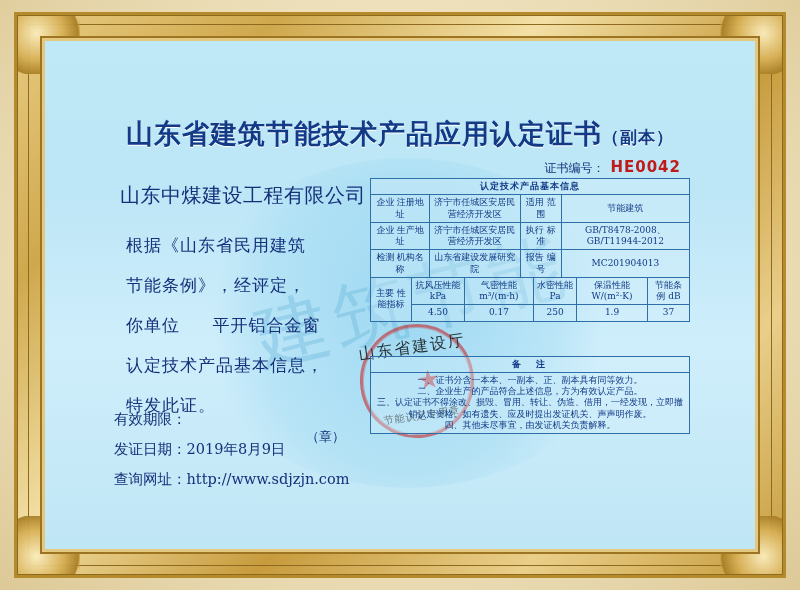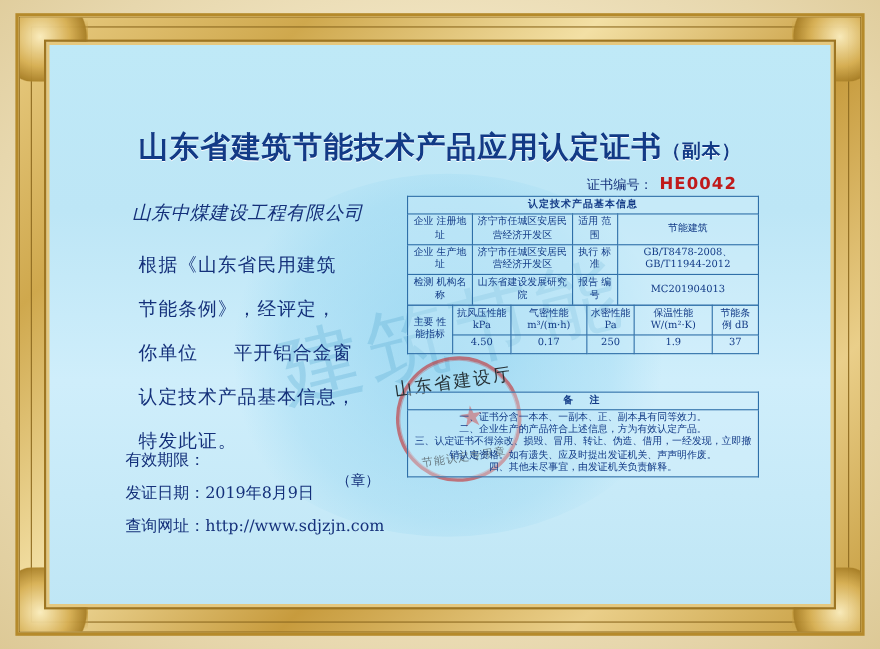--- a/index.html
+++ b/index.html
@@ -73,36 +73,36 @@
     font-weight:bold;
     font-size:27px;
     color:#123a86;
     letter-spacing:1px;
     margin-top:16px;
     text-shadow:0 1px 0 #fff;
     white-space:nowrap;
   }
   .title .sub{font-size:17px;font-weight:bold;}
   .cert-no-row{
-    position:absolute;right:20px;top:58px;
+    position:absolute;right:9px;top:58px;
     font-size:12px;color:#14307a;
     font-family:"DejaVu Serif","Liberation Serif",serif;
   }
   .cert-no-row .val{
     color:#c01a1a;font-weight:bold;font-size:15px;margin-left:6px;
     font-family:"DejaVu Sans","Liberation Sans",sans-serif;letter-spacing:1px;
   }
 
   
   .left-col{
     position:absolute;left:4px;top:82px;width:330px;
     font-family:"DejaVu Serif","Liberation Serif",serif;
     color:#14307a;
   }
-  .company{font-size:17px;margin:0 0 16px 6px;letter-spacing:.5px;font-style:italic;}
+  .company{font-size:20px;margin:0 0 16px 6px;letter-spacing:.5px;}
   .para{font-size:17px;line-height:40px;letter-spacing:1px;margin-left:12px;}
   .bottom-block{
     position:absolute;left:4px;bottom:-4px;width:360px;
     font-family:"DejaVu Serif","Liberation Serif",serif;
     color:#14307a;font-size:14.5px;line-height:30px;
   }
   .bottom-block .dateval{color:#14307a;}
   .seal-mark{
     position:absolute;left:196px;bottom:44px;
     font-size:13px;color:#14307a;
@@ -139,21 +139,21 @@
     border:1px solid #2f6fa8;
     padding:2px 3px;
     font-size:9px;
     line-height:1.25;
     text-align:center;
     vertical-align:middle;
   }
   td.hdr{
     font-size:12.5px;font-weight:bold;letter-spacing:1px;padding:5px 0;
   }
-  td.lbl{width:52px;font-size:9px;line-height:1.15;}
+  td.lbl{width:52px;font-size:9px;line-height:1.15;font-family:Liberation Serif, serif;}
   td.val{font-size:8.5px;}
   td.lbl2{width:34px;font-size:9px;line-height:1.15;}
   .perf-hdr td{font-size:8.5px;line-height:1.2;padding:3px 1px;}
   .perf-val td{font-size:9.5px;padding:4px 1px;}
   td.sidelbl{width:34px;font-size:9px;line-height:1.15;margin-top:39px;}
   td.remark-hd{font-size:12.5px;font-weight:bold;letter-spacing:3px;padding:4px 0;}
   td.remark-bd{
     text-align:left;font-size:8.5px;line-height:1.7;padding:6px 8px 8px 8px;
   }
   .remark-bd div{white-space:nowrap;}

